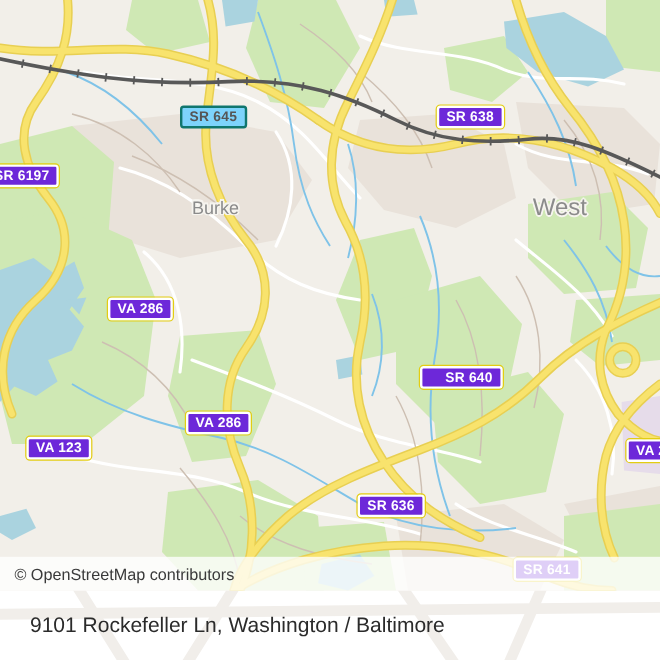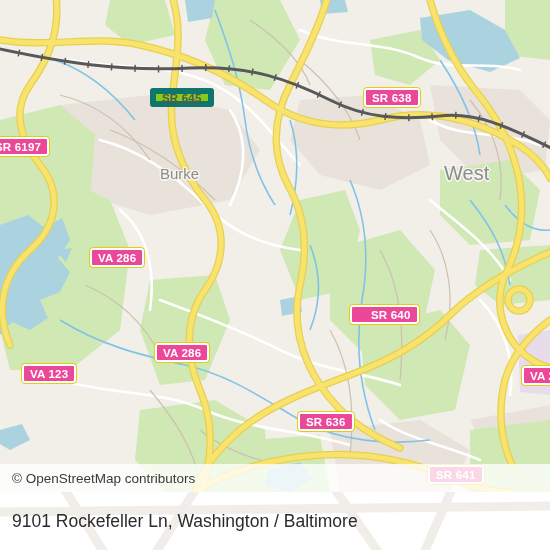--- a/index.html
+++ b/index.html
@@ -50,27 +50,26 @@
     justify-content: center;
     height: 19px;
     padding: 0 6px;
     border-radius: 3px;
     font-size: 11.5px;
     font-weight: bold;
     letter-spacing: 0.2px;
     white-space: nowrap;
   }
   .shield.white {
-    background: #84cc16;
-    border: 6px solid #0f766e;
+    background: #7dd3fc;
+    border: 2px solid #0f766e;
     color: #555555;
-    text-decoration: underline;
   }
   .shield.yellow {
-    background: #ec4899;
+    background: #6d28d9;
     border: 2px solid #ffffff;
     outline: 1px solid #e3cd12;
     color: #ffffff;
   }
 
   
   #popup {
     position: absolute;
     left: 194px; top: 123px;
     width: 166px;
@@ -129,21 +128,21 @@
     justify-content: space-between;
     overflow: hidden;
   }
   #footer-wm {
     position: absolute;
     left: 0; top: 0; width: 550px; height: 58px;
     pointer-events: none;
   }
   #footer-addr {
     position: relative;
-    padding-left: 12px;
+    padding-left: 25px;
     color: #2b2b2b;
     font-size: 17.5px;
     white-space: nowrap;
     z-index: 2;
   }
   #brand {
     position: relative;
     display: flex;
     align-items: center;
     padding-right: 14px;

